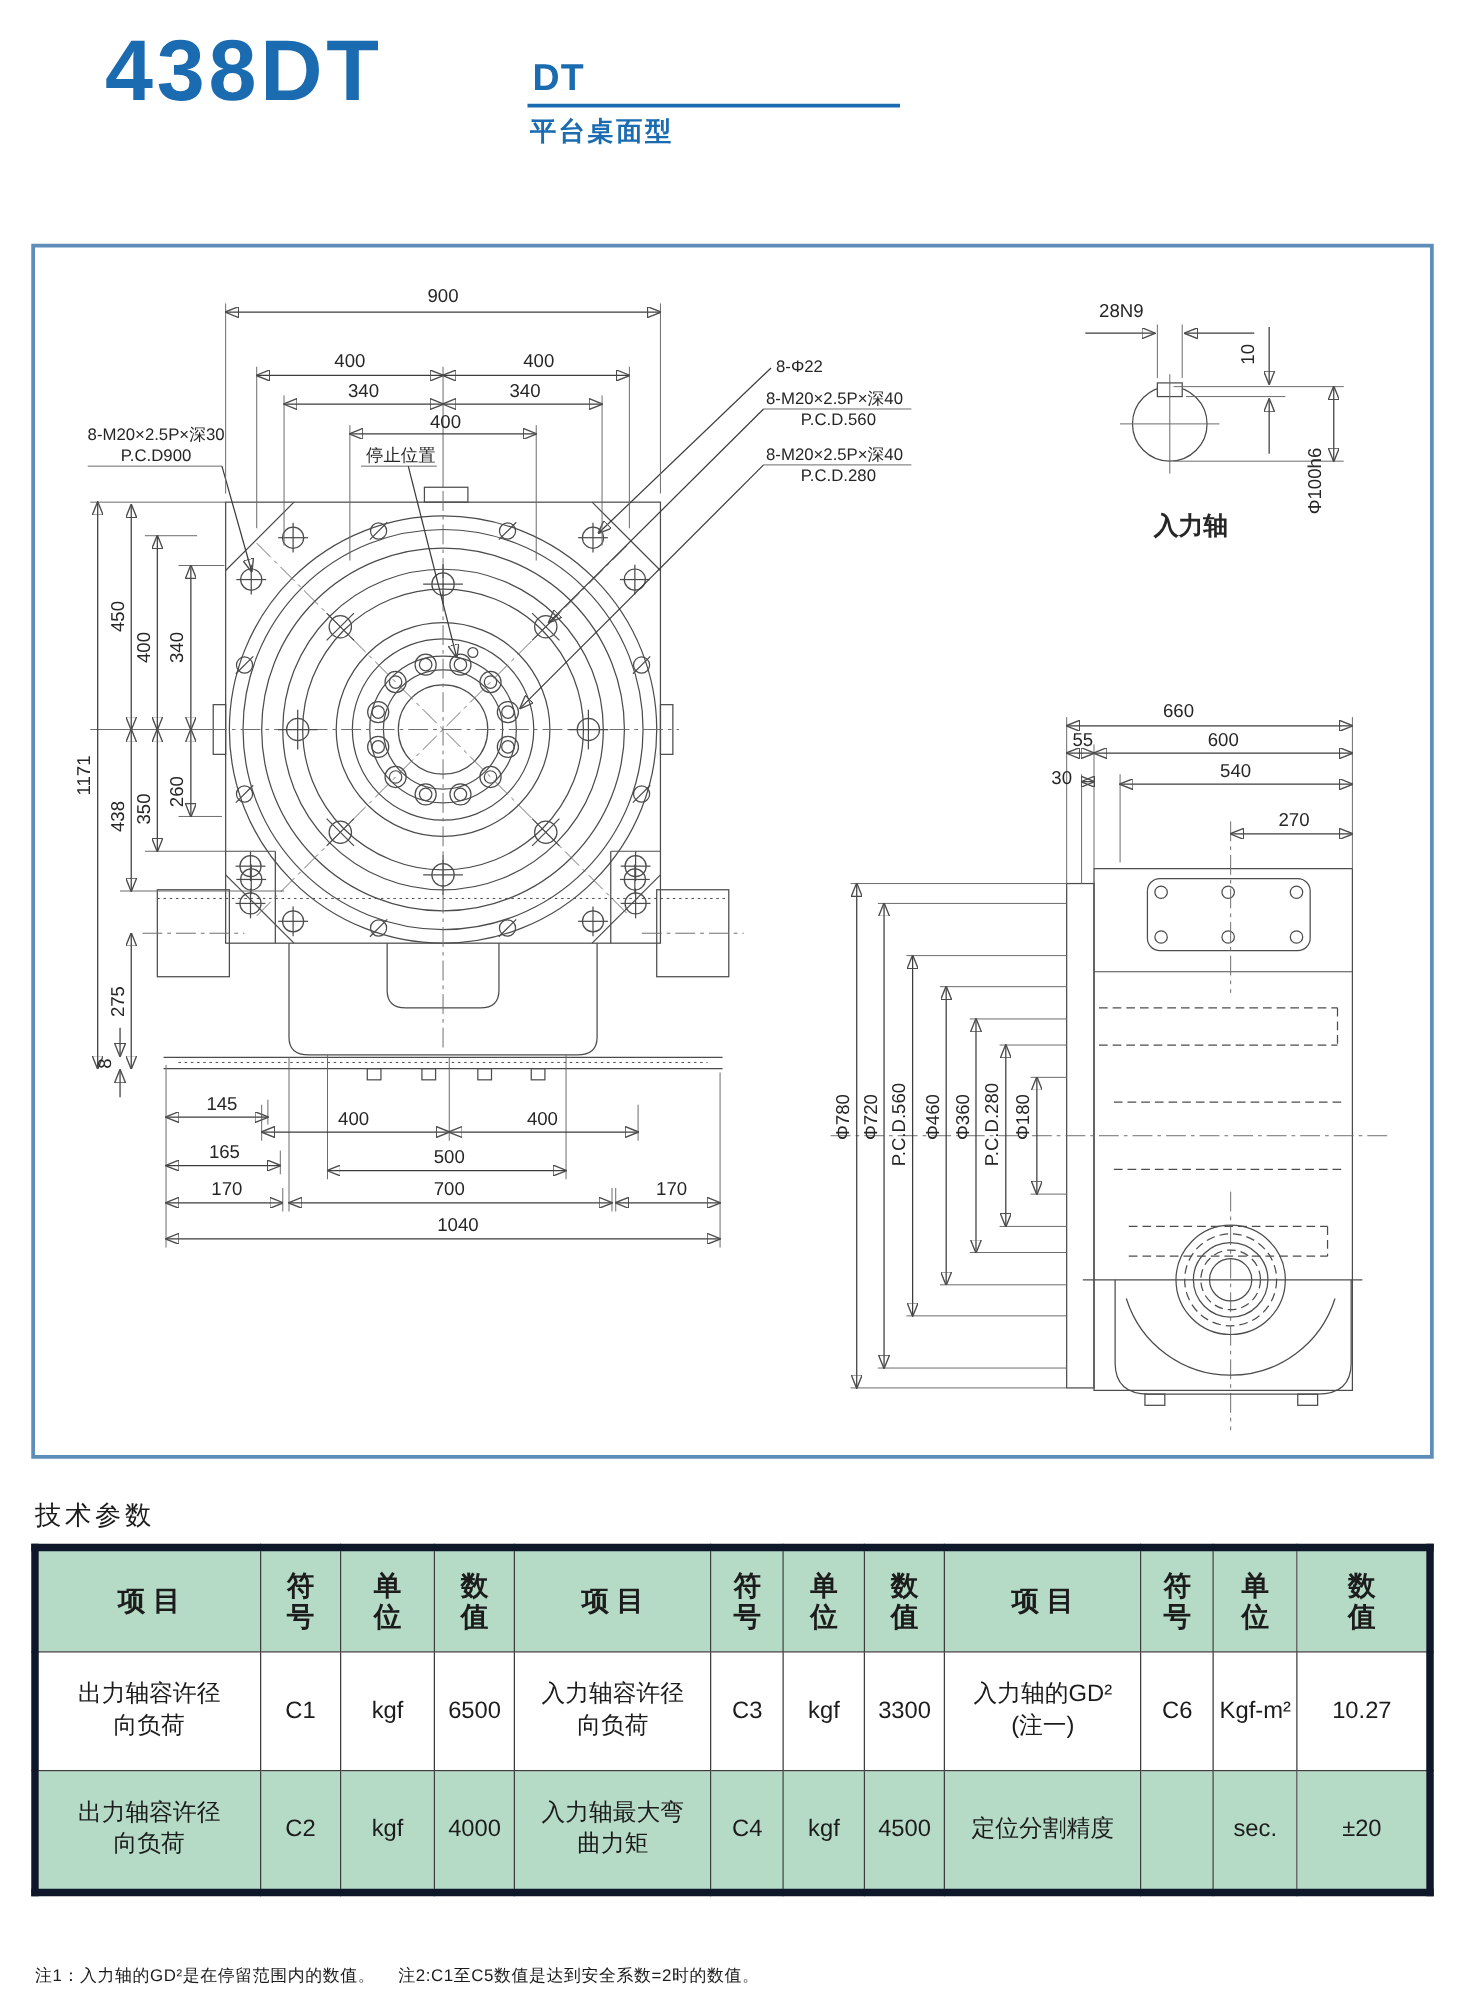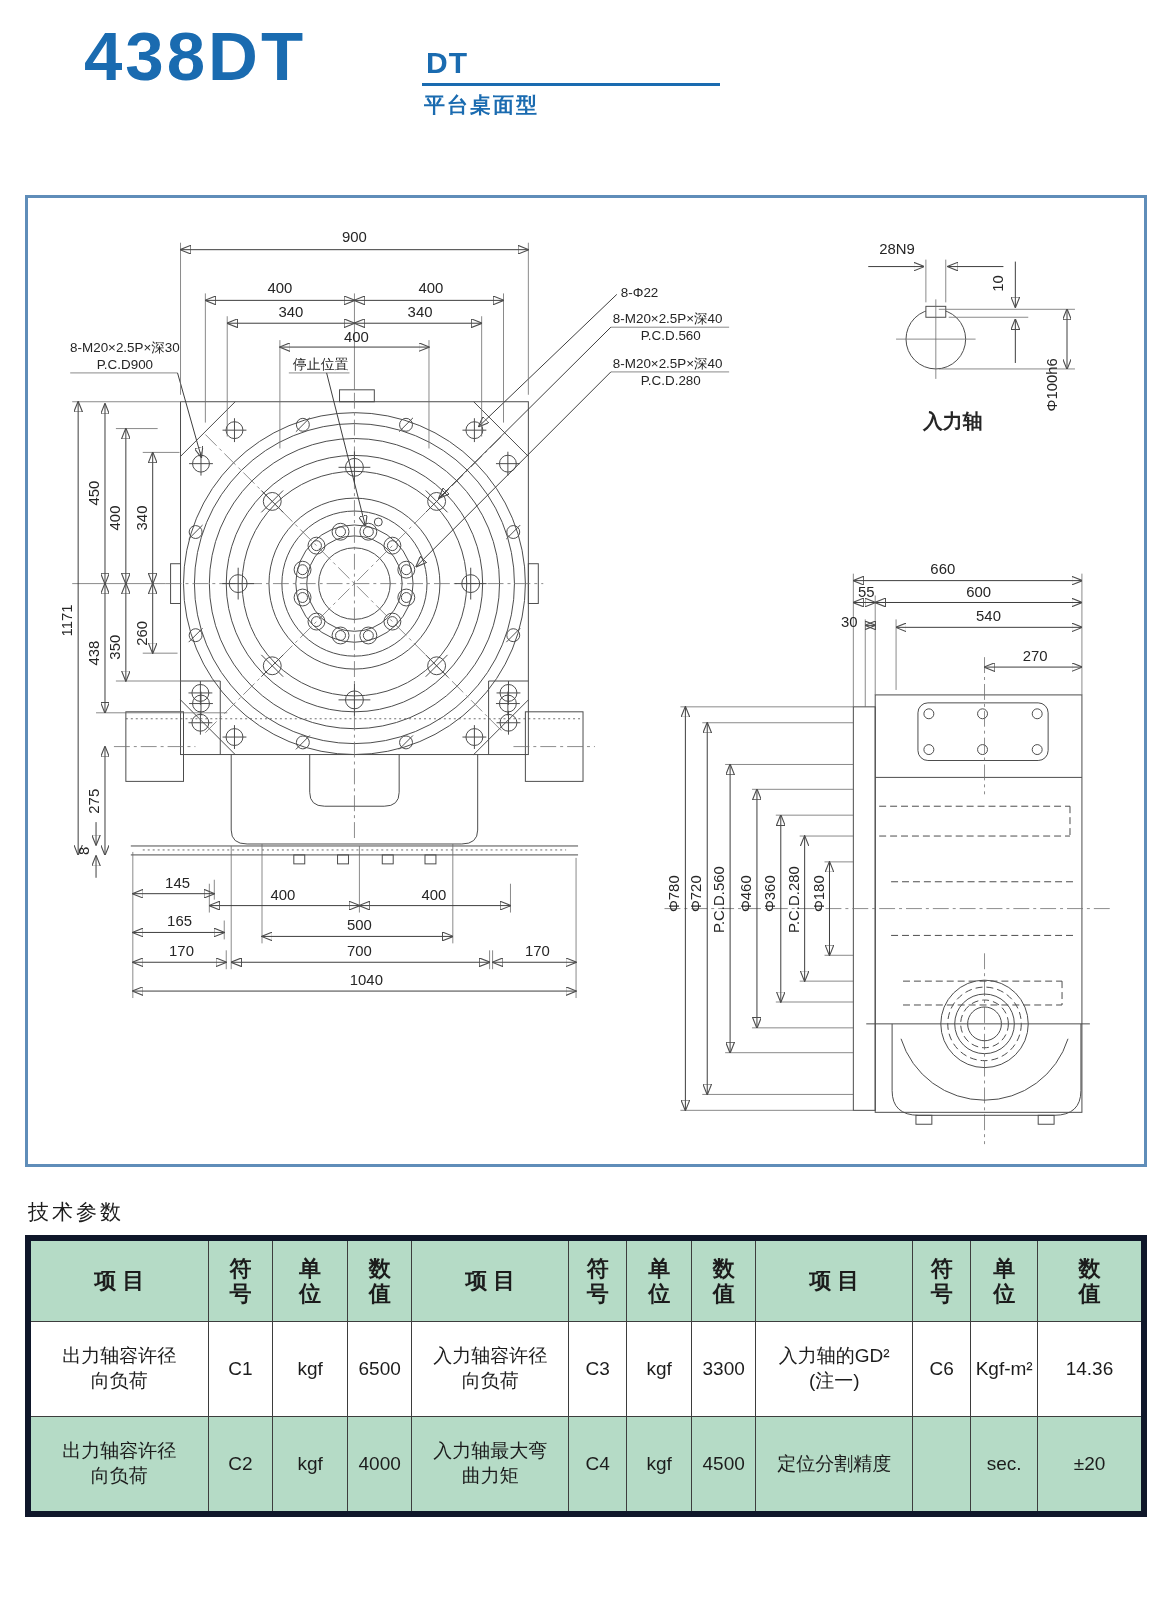--- a/index.html
+++ b/index.html
@@ -477,34 +477,35 @@
           <td>6500</td>
           <td>入力轴容许径
 向负荷</td>
           <td>C3</td>
           <td>kgf</td>
           <td>3300</td>
           <td>入力轴的GD²
 (注一)</td>
           <td>C6</td>
           <td>Kgf-m²</td>
-          <td>14.36</td>
+          <td>10.27</td>
         </tr>
         <tr class="green">
           <td>出力轴容许径
 向负荷</td>
           <td>C2</td>
           <td>kgf</td>
           <td>4000</td>
           <td>入力轴最大弯
 曲力矩</td>
           <td>C4</td>
           <td>kgf</td>
           <td>4500</td>
           <td>定位分割精度</td>
           <td></td>
           <td>sec.</td>
           <td>±20</td>
         </tr>
       </tbody>
   </table>
 
+  <div class="notes">注1：入力轴的GD²是在停留范围内的数值。　 注2:C1至C5数值是达到安全系数=2时的数值。</div>
 </div>
 
 </body></html>

